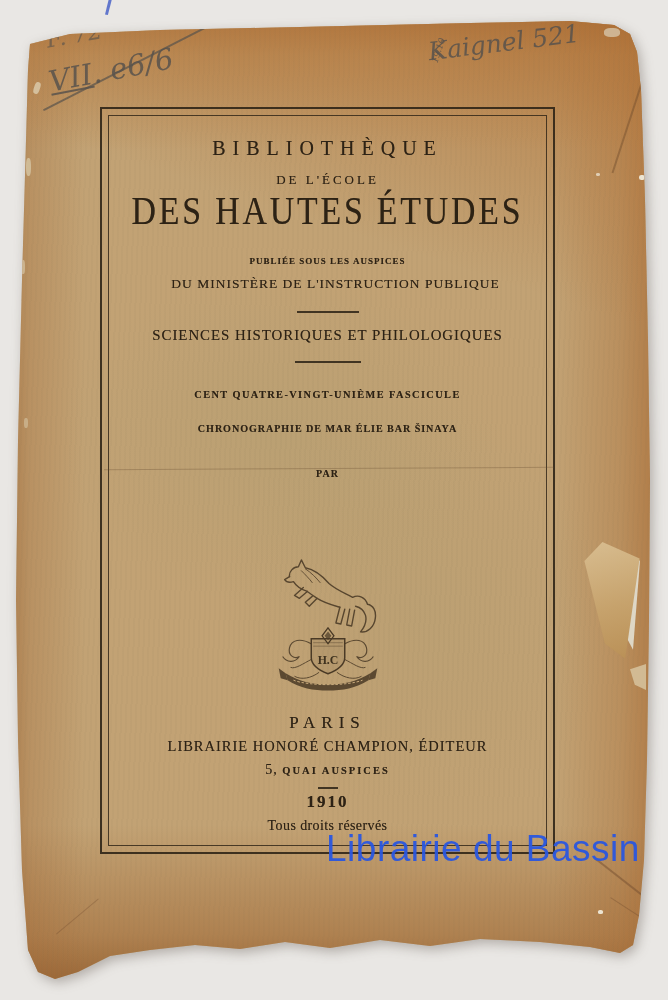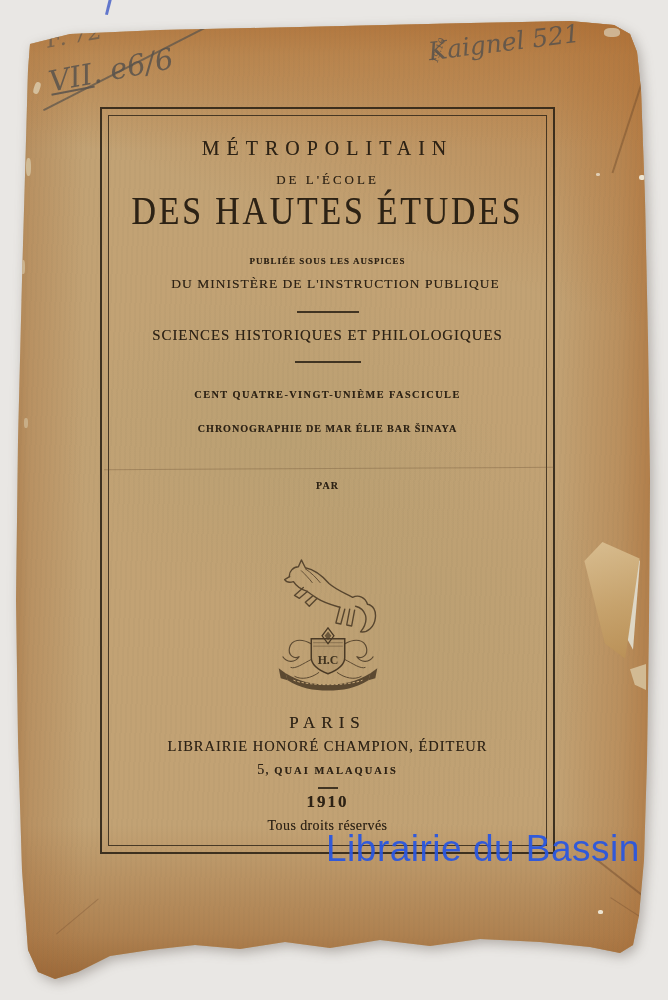--- a/index.html
+++ b/index.html
@@ -31,21 +31,21 @@
       white-space:nowrap;line-height:1;text-shadow:0 0 .5px rgba(40,30,18,.55);}
   .t-bib{top:29px;font-size:20px;letter-spacing:7px;}
   .t-ecole{top:64px;font-size:13px;letter-spacing:3px;}
   .t-hautes{top:84px;font-size:36px;letter-spacing:3px;transform:scale(.94,1.1);}
   .t-publiee{top:148px;font-size:9px;font-weight:bold;letter-spacing:1px;}
   .t-ministere{top:168px;font-size:13.5px;letter-spacing:1px;padding-left:16px;}
   .t-sciences{top:218px;font-size:15.5px;letter-spacing:1px;transform:scaleX(.96);}
   .t-fascicule{top:280px;font-size:11px;font-weight:bold;letter-spacing:1.5px;transform:scaleX(.94);}
   .t-chrono{top:314px;font-size:11px;font-weight:bold;letter-spacing:1px;transform:scaleX(.92);}
   .t-metro{top:340px;font-size:10px;font-weight:bold;letter-spacing:1px;}
-  .t-par{top:372px;font-size:10px;font-weight:bold;letter-spacing:1px;}
+  .t-par{top:360px;font-size:10px;font-weight:bold;letter-spacing:1px;}
   .t-author{top:397px;font-size:11px;font-weight:bold;letter-spacing:2.5px;}
   .t-paris{top:605px;font-size:17px;letter-spacing:6px;}
   .t-librairie{top:630px;font-size:15px;letter-spacing:1px;transform:scaleX(.97);}
   .t-quai{top:654px;font-size:10.5px;font-weight:bold;letter-spacing:2px;}
   .t-quai .num{font-size:14px;font-weight:normal;letter-spacing:1px;}
   .t-year{top:684px;font-size:17px;font-weight:bold;letter-spacing:2px;}
   .t-rights{top:710px;font-size:14px;letter-spacing:.4px;}
   .rule{position:absolute;left:50%;transform:translateX(-50%);height:1.6px;background:rgba(42,33,20,.85);}
   .rule1{top:202px;width:62px;}
   .rule2{top:252px;width:66px;}
@@ -94,21 +94,21 @@
 
       <div class="hw hw-struck">F. 72</div>
       <div class="hw-slash"></div>
       <div class="hw hw-shelf"><span class="rom">VII</span><span>. e6/6</span></div>
       <div class="hw hw-owner">Kaignel 521</div>
       <div class="hw hw-owner-sub">19.10</div>
 
       <div class="frame">
         <div class="frame-inner"></div>
 
-        <div class="tl t-bib">MÉTROPOLITAIN</div>
+        <div class="tl t-bib">BIBLIOTHÈQUE</div>
         <div class="tl t-ecole">DE L'ÉCOLE</div>
         <div class="tl t-hautes">DES HAUTES ÉTUDES</div>
         <div class="tl t-publiee">PUBLIÉE SOUS LES AUSPICES</div>
         <div class="tl t-ministere">DU MINISTÈRE DE L'INSTRUCTION PUBLIQUE</div>
         <div class="rule rule1"></div>
         <div class="tl t-sciences">SCIENCES HISTORIQUES ET PHILOLOGIQUES</div>
         <div class="rule rule2"></div>
         <div class="tl t-fascicule">CENT QUATRE-VINGT-UNIÈME FASCICULE</div>
         <div class="tl t-chrono">CHRONOGRAPHIE DE MAR ÉLIE BAR ŠINAYA</div>
         <div class="tl t-par">PAR</div>
@@ -135,21 +135,21 @@
             <path d="M58,108 C50,112 42,118 37,116 M92,108 C100,112 108,118 113,116" stroke-width="1"></path>
             <path d="M66,121 C58,127 48,129 41,125 M84,121 C92,127 102,129 109,125" stroke-width="1"></path>
           </g>
           <path d="M32,122 C47,131 60,133.5 75,133.5 C90,133.5 103,131 118,122 L116,129 C103,137 90,139.5 75,139.5 C60,139.5 47,137 34,129 Z" fill="#4a3a26" opacity=".85"></path>
           <path d="M32,122 L25,117 L27,127 L34,129 Z M118,122 L125,117 L123,127 L116,129 Z" fill="#4a3a26" opacity=".85"></path>
           <path d="M40,129 C55,135 95,135 110,129" stroke="#c9ab7c" stroke-width="1" stroke-dasharray="2.5 1.8" fill="none"></path>
         </svg>
 
         <div class="tl t-paris">PARIS</div>
         <div class="tl t-librairie">LIBRAIRIE HONORÉ CHAMPION, ÉDITEUR</div>
-        <div class="tl t-quai"><span class="num">5,</span>&nbsp;<span>QUAI MALAQUAIS</span></div>
+        <div class="tl t-quai"><span class="num">5,</span>&nbsp;<span>QUAI AUSPICES</span></div>
         <div class="rule rule3"></div>
         <div class="tl t-year">1910</div>
         <div class="tl t-rights">Tous droits réservés</div>
       </div>
 
       <div class="crease crease-h"></div>
       <div class="crease crease-tr"></div>
       <div class="crease crease-br1"></div>
       <div class="crease crease-br2"></div>
       <div class="crease crease-bl"></div>

